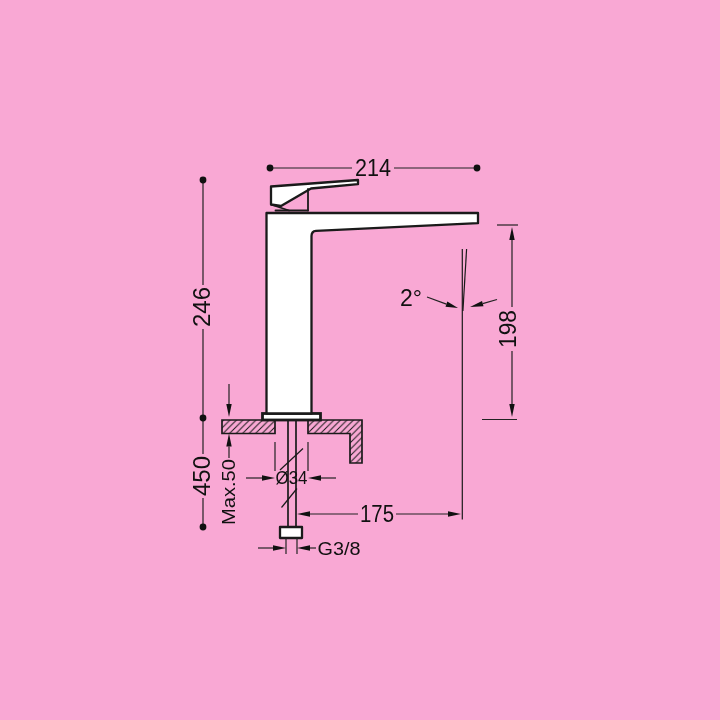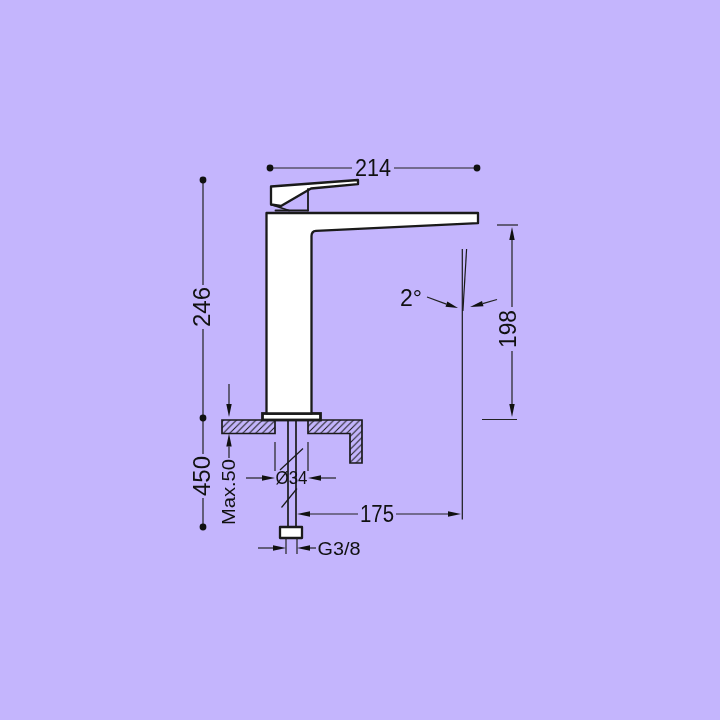--- a/index.html
+++ b/index.html
@@ -1,16 +1,16 @@
 <!DOCTYPE html>
 <html><head>
 <meta charset="utf-8">
 <style>
   html,body{margin:0;padding:0;background:#ffffff;}
-  .stage{position:relative;width:720px;height:720px;background:#c4b5fd;overflow:hidden;
+  .stage{position:relative;width:720px;height:720px;background:#f9a8d4;overflow:hidden;
          font-family:"Liberation Sans",sans-serif;}
   svg{display:block;}
   .outline{fill:#ffffff;stroke:#1a1a1a;stroke-width:2.3;stroke-linejoin:round;stroke-linecap:round;}
   .outline-thin{fill:none;stroke:#1a1a1a;stroke-width:1.8;stroke-linecap:round;}
   .plate{fill:#ffffff;stroke:#1a1a1a;stroke-width:2.8;}
   .deck{fill:url(#hatch);stroke:#1a1a1a;stroke-width:1.7;stroke-linejoin:miter;}
   .pipe{fill:none;stroke:#1a1a1a;stroke-width:1.7;}
   .brk{fill:none;stroke:#1a1a1a;stroke-width:1.2;}
   .dim{fill:none;stroke:#222222;stroke-width:1.2;stroke-linecap:butt;}
   .stream{fill:none;stroke:#1a1a1a;stroke-width:1.2;}

